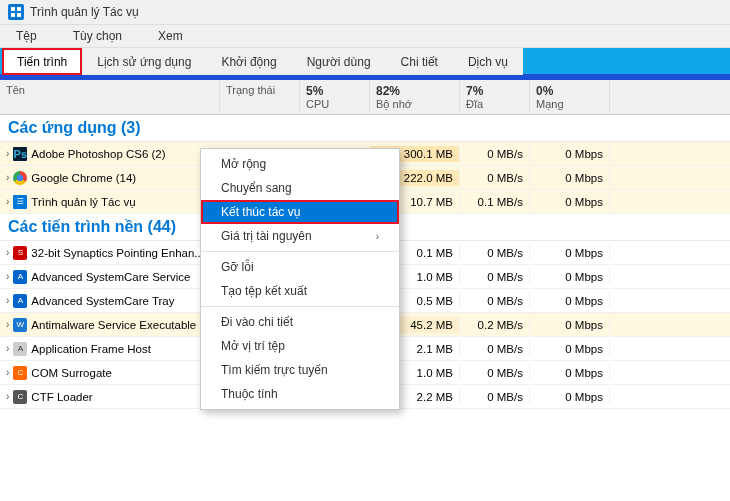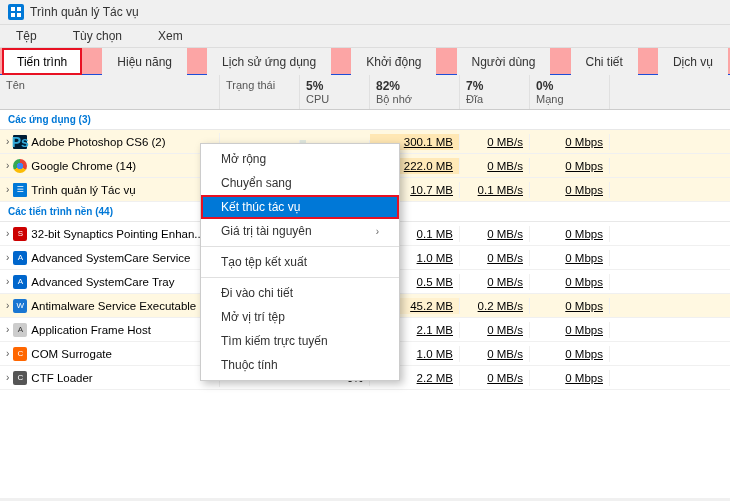--- a/index.html
+++ b/index.html
@@ -44,25 +44,24 @@
     }
     .menu-item {
       padding: 2px 8px;
       cursor: pointer;
       color: #333;
       font-size: 12px;
     }
 
     
     .tabs {
-      background: #fca5a5;
+      background: #0ea5e9;
       display: flex;
-      border-bottom: 1px solid #1d4ed8;
+      border-bottom: 6px solid #1d4ed8;
       padding: 0 2px;
-      justify-content: space-between;
     }
     .tab {
       padding: 6px 14px;
       cursor: pointer;
       font-size: 12px;
       color: #333;
       border: 1px solid transparent;
       border-bottom: none;
       margin-bottom: -1px;
       background: #f0f0f0;
@@ -106,21 +105,21 @@
       font-size: 12px;
     }
 
     
     .table-body { overflow: hidden; }
 
     
     .section-header {
       background: #fff;
       padding: 4px 8px;
-      font-size: 10px;
+      font-size: 16px;
       font-weight: 600;
       color: #0078d7;
       border-bottom: 1px solid #e8e8e8;
     }
 
     
     .process-row {
       display: grid;
       grid-template-columns: 220px 80px 70px 90px 70px 80px;
       border-bottom: 1px solid #f0f0f0;
@@ -130,21 +129,21 @@
     .process-row.highlighted { background: #fff8e1; }
 
     .cell {
       padding: 2px 6px;
       font-size: 11.5px;
       border-right: 1px solid #f0f0f0;
       white-space: nowrap;
       overflow: hidden;
       text-overflow: ellipsis;
     }
-    .cell.right { text-align: right; text-decoration: underline; }
+    .cell.right { text-align: right; }
     .cell.name-cell {
       display: flex;
       align-items: center;
       gap: 4px;
     }
 
     .expand-arrow {
       color: #555;
       font-size: 10px;
       cursor: pointer;
@@ -153,21 +152,21 @@
 
     .app-icon {
       width: 14px;
       height: 14px;
       flex-shrink: 0;
       display: inline-flex;
       align-items: center;
       justify-content: center;
       font-size: 10px;
     }
-    .icon-ps { background: #001d34; color: #34abda; font-weight: bold; font-size: 14px; border-radius: 1px; }
+    .icon-ps { background: #001d34; color: #34abda; font-weight: bold; font-size: 11px; border-radius: 1px; }
     .icon-chrome { background: radial-gradient(circle at 50% 50%, #4285f4 35%, transparent 35%), conic-gradient(#ea4335 0deg 120deg, #fbbc04 120deg 240deg, #34a853 240deg 360deg); border-radius: 50%; }
     .icon-tm { background: #0078d7; color: #fff; font-size: 8px; border-radius: 1px; }
     .icon-synaptics { background: #cc0000; color: #fff; font-size: 8px; border-radius: 2px; }
     .icon-asc { background: #0066cc; color: #fff; font-size: 8px; border-radius: 2px; }
     .icon-antimalware { background: #1976d2; color: #fff; font-size: 8px; border-radius: 2px; }
     .icon-app { background: #cccccc; color: #333; font-size: 8px; border-radius: 2px; }
     .icon-com { background: #ff6600; color: #fff; font-size: 8px; border-radius: 2px; }
     .icon-ctf { background: #555; color: #fff; font-size: 8px; border-radius: 2px; }
 
     .cpu-bar-cell {
@@ -239,21 +238,20 @@
 </div>
 
 <div class="menu-bar">
   <span class="menu-item">Tệp</span>
   <span class="menu-item">Tùy chọn</span>
   <span class="menu-item">Xem</span>
 </div>
 
 <div class="tabs">
   <div class="tab active">Tiến trình</div>
-  <div class="tab">Hiệu năng</div>
   <div class="tab">Lịch sử ứng dụng</div>
   <div class="tab">Khởi động</div>
   <div class="tab">Người dùng</div>
   <div class="tab">Chi tiết</div>
   <div class="tab">Dịch vụ</div>
 </div>
 
 <div class="main">
 
   <div class="table-header">
@@ -426,20 +424,21 @@
 
   <div class="context-menu">
     <div class="ctx-item">Mở rộng</div>
     <div class="ctx-item">Chuyển sang</div>
     <div class="ctx-highlighted">Kết thúc tác vụ</div>
     <div class="ctx-item">
       <span>Giá trị tài nguyên</span>
       <span class="ctx-arrow">›</span>
     </div>
     <div class="ctx-divider"></div>
+    <div class="ctx-item">Gỡ lỗi</div>
     <div class="ctx-item">Tạo tệp kết xuất</div>
     <div class="ctx-divider"></div>
     <div class="ctx-item">Đi vào chi tiết</div>
     <div class="ctx-item">Mở vị trí tệp</div>
     <div class="ctx-item">Tìm kiếm trực tuyến</div>
     <div class="ctx-item">Thuộc tính</div>
   </div>
 
 </div>
 

